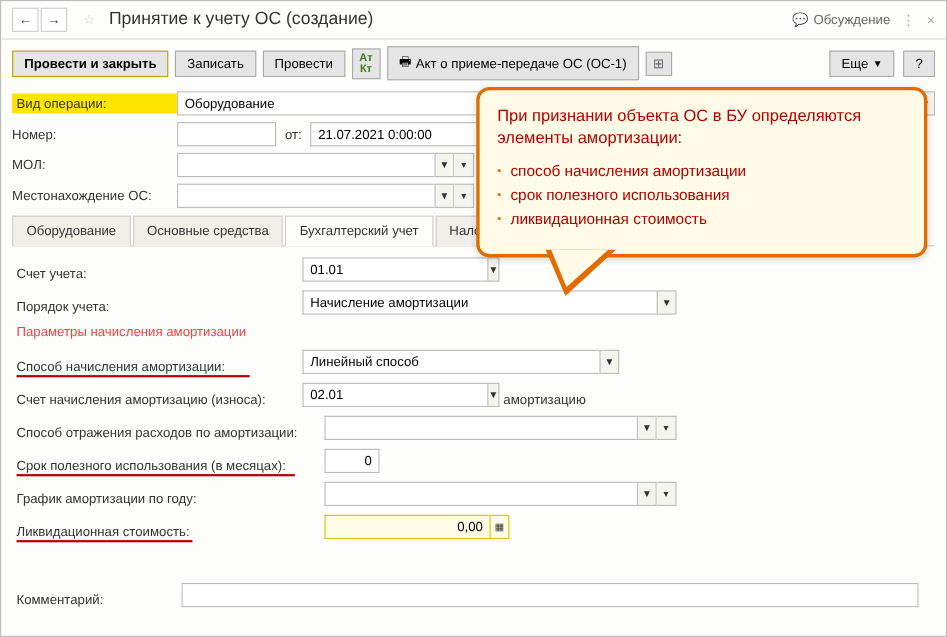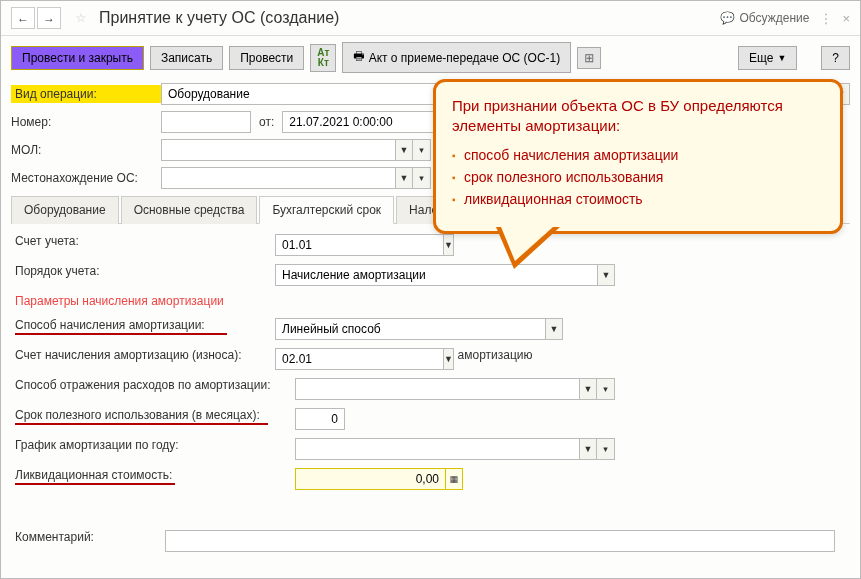--- a/index.html
+++ b/index.html
@@ -7,38 +7,38 @@
 .window { width: 861px; height: 579px; border: 1px solid #bbb; background: #fdfdfb; position: relative; }
 .titlebar { display: flex; align-items: center; padding: 6px 10px; border-bottom: 1px solid #ddd; }
 .nav-btn { width: 24px; height: 22px; border: 1px solid #ccc; background: #fff; margin-right: 2px; display: inline-flex; align-items: center; justify-content: center; cursor: pointer; font-size: 12px; }
 .star-btn { width: 24px; height: 22px; display: inline-flex; align-items: center; justify-content: center; margin: 0 6px; color: #ccc; }
 .window-title { font-size: 16px; color: #333; flex: 1; }
 .titlebar-right { display: flex; align-items: center; gap: 10px; }
 .discuss { display: flex; align-items: center; gap: 4px; color: #666; font-size: 12px; }
 .icon-dots, .icon-x, .icon-disc { color: #aaa; font-size: 13px; }
 .toolbar { display: flex; align-items: center; gap: 6px; padding: 6px 10px 10px; }
 .btn { border: 1px solid #aaa; background: #e5e5e5; padding: 4px 10px; font-size: 12px; cursor: pointer; display: inline-flex; align-items: center; gap: 4px; }
-.btn.primary { background: #8b5cf6; border-color: #bba400; font-weight: normal; }
+.btn.primary { background: #e5e5e5; border-color: #bba400; font-weight: bold; }
 .btn.icon-only { padding: 3px 6px; }
-.toolbar-right { margin-left: auto; display: flex; gap: 24px; }
+.toolbar-right { margin-left: auto; display: flex; gap: 8px; }
 .form-body { padding: 0 10px; }
 .row { display: flex; align-items: center; margin-bottom: 6px; }
 .label { width: 150px; font-size: 12px; }
 .label.hl { background: #ffe400; padding: 2px 4px; }
 .input { border: 1px solid #bbb; background: #fff; height: 22px; padding: 2px 6px; font-size: 12px; }
 .select-wrap { position: relative; display: flex; }
 .select-wrap .input { border-right: none; }
 .dd-btn { width: 18px; height: 22px; border: 1px solid #bbb; background: #f5f5f0; display: inline-flex; align-items: center; justify-content: center; font-size: 9px; cursor: pointer; }
 .dd-btn + .dd-btn { border-left: none; }
 .date-btn { width: 18px; height: 22px; border: 1px solid #bbb; border-left: none; background: #f5f5f0; display: inline-flex; align-items: center; justify-content: center; font-size: 9px; }
 .tabs { display: flex; border-bottom: 1px solid #ccc; margin-top: 6px; }
 .tab { padding: 6px 12px; border: 1px solid #ccc; border-bottom: none; background: #f0efe9; margin-right: 2px; cursor: pointer; font-size: 12px; position: relative; top: 1px; }
 .tab.active { background: #fdfdfb; border-bottom: 1px solid #fdfdfb; }
 .tab-content { padding: 10px 4px 0; }
-.field-row { display: flex; align-items: flex-start; margin-bottom: 8px; }
+.field-row { display: flex; align-items: flex-end; margin-bottom: 8px; }
 .field-label { width: 260px; font-size: 12px; }
 .field-label.underline-red { position: relative; }
 .field-label.underline-red::after { content: ""; position: absolute; left: 0; bottom: -3px; height: 2px; background: #b30000; width: var(--uw, 200px); }
 .section-title { color: #ef4444; font-size: 12px; margin: 6px 0 10px; }
 .checkbox-wrap { display: flex; align-items: center; gap: 4px; margin-left: 12px; }
 .checkbox { width: 14px; height: 14px; border: 1px solid #888; background: #fff; display: inline-flex; align-items: center; justify-content: center; color: #0a7a3a; font-size: 11px; }
 .num-input { text-align: right; }
 .callout { position: absolute; top: 78px; left: 432px; width: 410px; background: #fffbe6; border: 3px solid #e06c00; border-radius: 12px; padding: 14px 16px 18px; box-shadow: 0 2px 6px rgba(0,0,0,0.15); }
 .callout h3 { font-size: 15px; color: #b30000; font-weight: normal; margin-bottom: 10px; line-height: 1.35; }
 .callout ul { list-style: none; }
@@ -129,21 +129,21 @@
       <div class="select-wrap" style="width:270px;">
         <input class="input" style="flex: 1 1 0%;" value="">
         <div class="dd-btn">▼</div>
         <div class="dd-btn">▾</div>
       </div>
     </div>
 
     <div class="tabs">
       <div class="tab">Оборудование</div>
       <div class="tab">Основные средства</div>
-      <div class="tab active">Бухгалтерский срок</div>
+      <div class="tab active">Бухгалтерский учет</div>
       <div class="tab">Налоговый уче</div>
     </div>
 
     <div class="tab-content">
 
       <div class="field-row">
         <div class="field-label">Счет учета:</div>
         <div class="select-wrap" style="width:90px;">
           <input class="input" style="flex: 1 1 0%;" value="01.01">
           <div class="dd-btn">▼</div>

